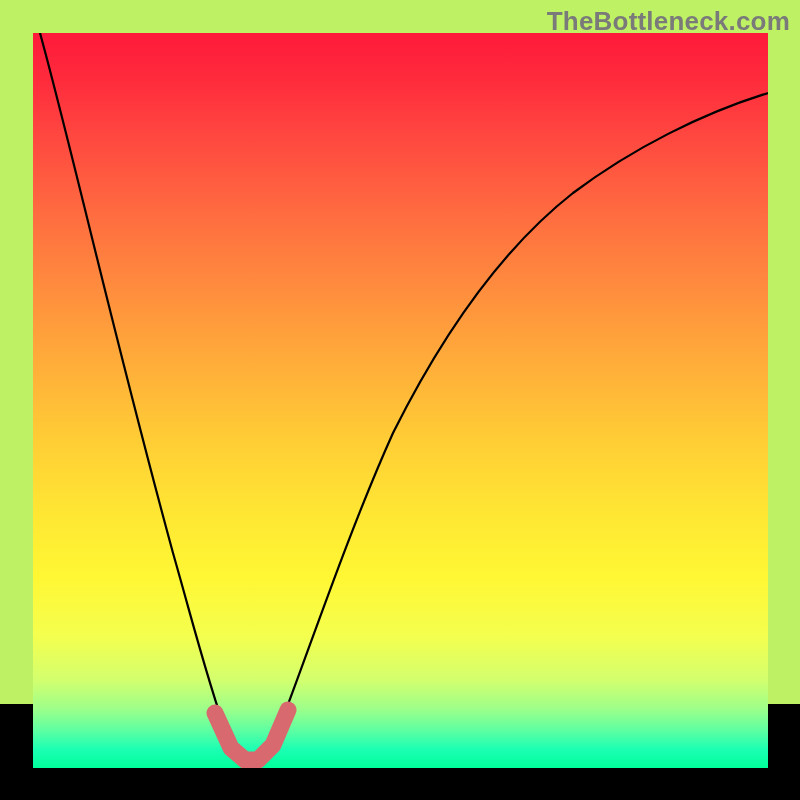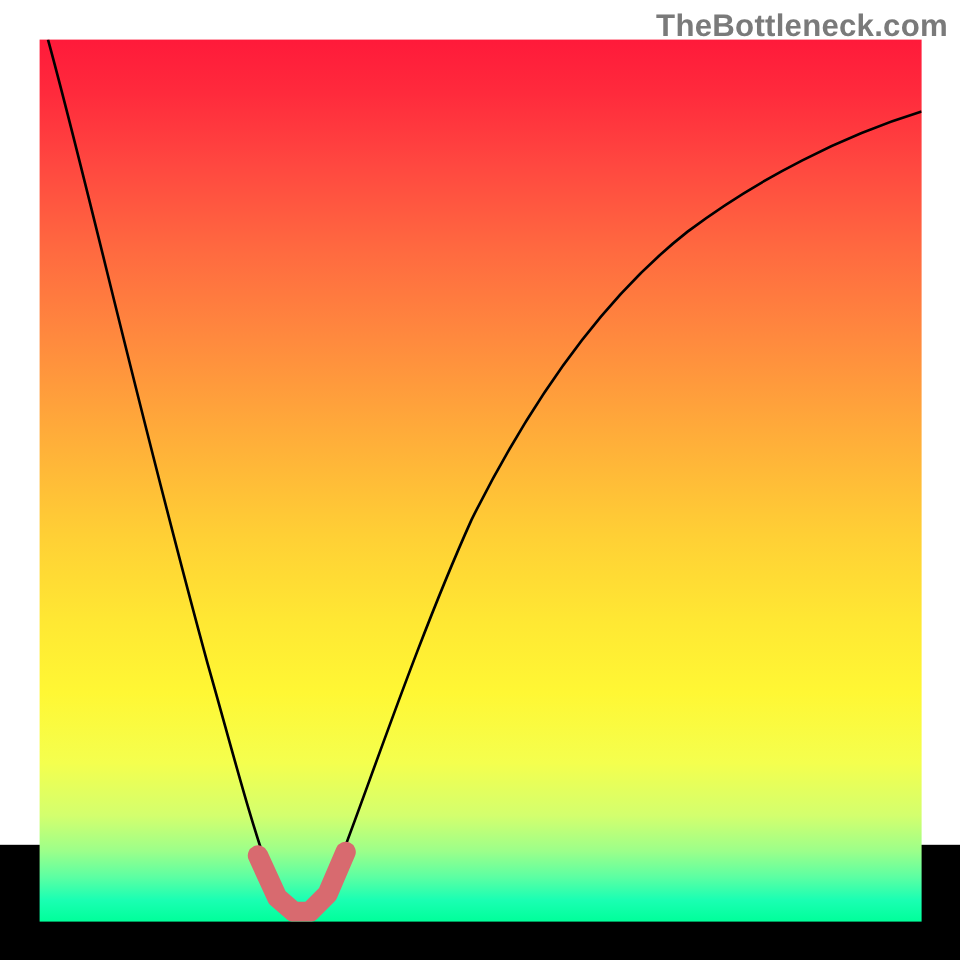--- a/index.html
+++ b/index.html
@@ -10,21 +10,21 @@
     background: #000;
     overflow: hidden;
     font-family: Arial, Helvetica, sans-serif;
   }
   .frame {
     position: absolute;
     left: 0;
     top: 0;
     width: 800px;
     height: 704px;
-    background: #ffffff;
+    background: #bef264;
   }
   .plot {
     position: absolute;
     left: 33px;
     top: 33px;
     width: 735px;
     height: 735px;
     background: linear-gradient(to bottom,
       #ff1a3a 0%,
       #ff2a3c 6%,

